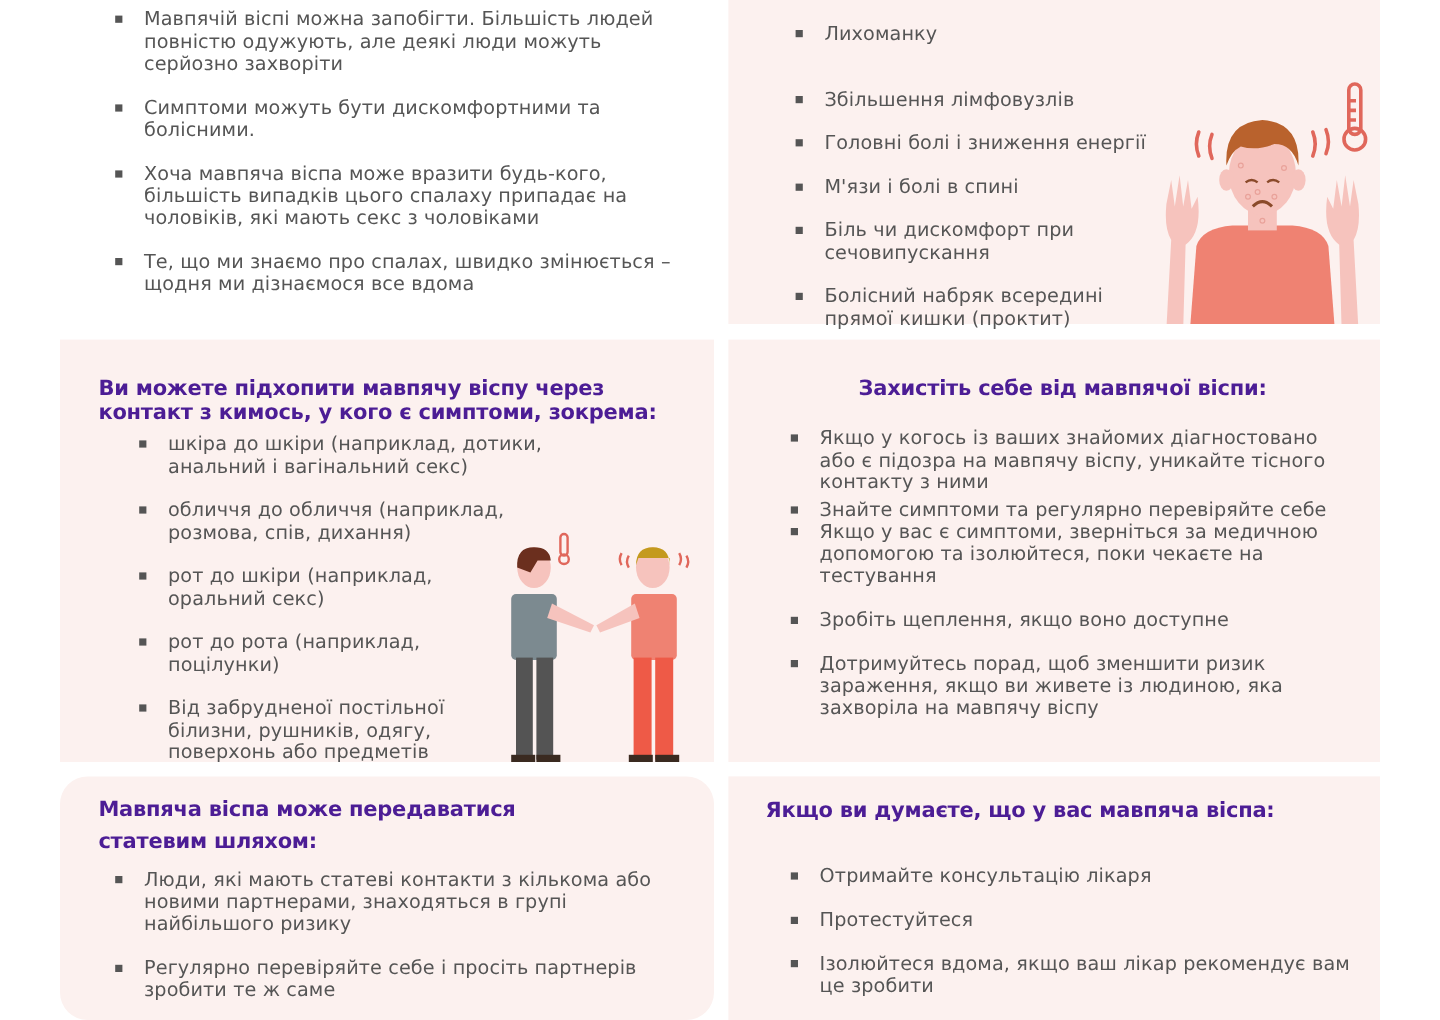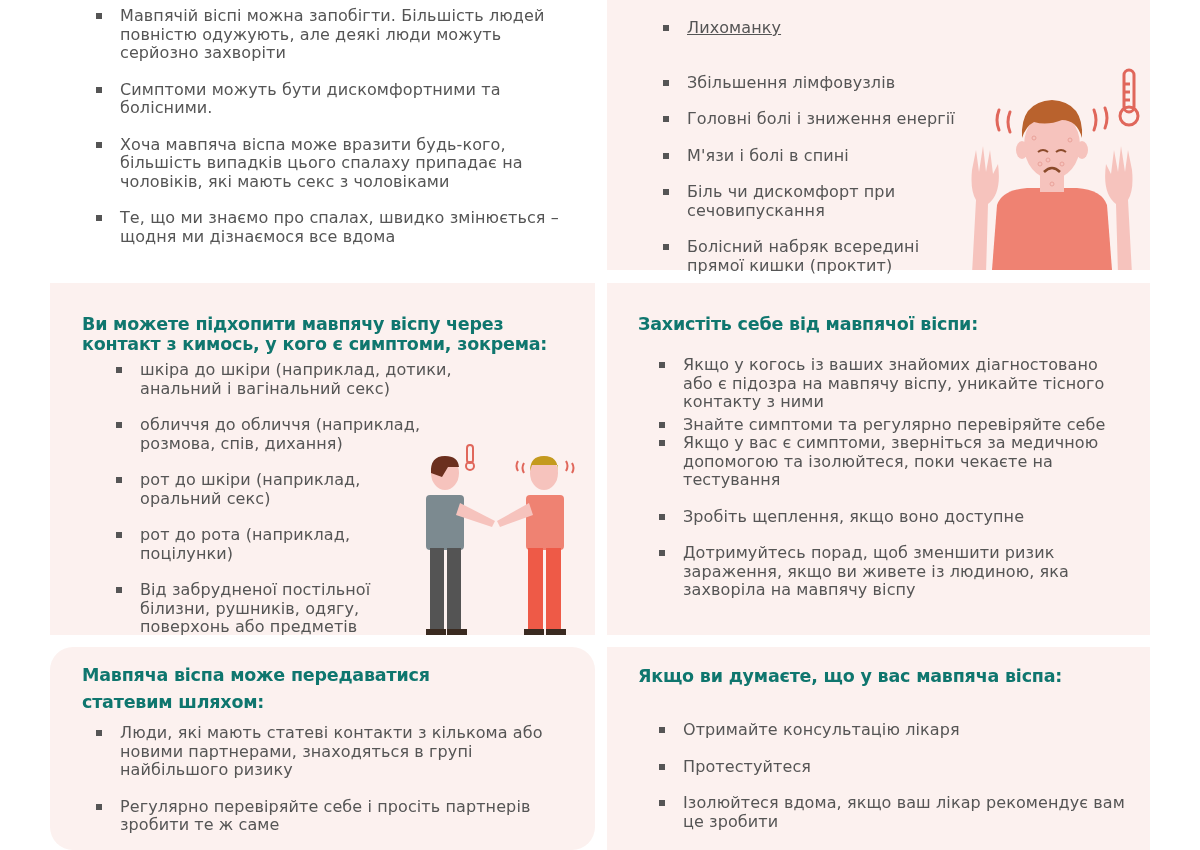--- a/index.html
+++ b/index.html
@@ -3,21 +3,21 @@
 <meta charset="utf-8">
 <style>
   html, body { margin: 0; padding: 0; }
   body {
     width: 1200px; height: 850px; overflow: hidden; background: #ffffff;
     font-family: "DejaVu Sans", sans-serif; color: #555555; position: relative;
   }
   .card { position: absolute; box-sizing: border-box; }
   .pink { background: #fcf1ef; }
   .title {
-    position: absolute; color: #0f766e; font-weight: bold; font-size: 17.5px;
+    position: absolute; color: #4c1d95; font-weight: bold; font-size: 17.5px;
     line-height: 20px; letter-spacing: -0.2px; margin: 0;
   }
   ul.bullets { list-style: none; margin: 0; padding: 0; position: absolute; }
   ul.bullets li {
     position: relative; font-size: 16px; line-height: 18.5px; padding-left: 26px;
     color: #555555; letter-spacing: 0.1px;
   }
   ul.bullets li::before {
     content: ""; position: absolute; left: 2px; top: 6px; width: 6px; height: 6px; background: #555;
   }
@@ -30,21 +30,21 @@
   <ul class="bullets" style="left:44px;top:7px;width:470px;">
     <li style="margin-bottom:18px;">Мавпячій віспі можна запобігти. Більшість людей повністю одужують, але деякі люди можуть серйозно захворіти</li>
     <li style="margin-bottom:18px;">Симптоми можуть бути дискомфортними та болісними.</li>
     <li style="margin-bottom:18px;">Хоча мавпяча віспа може вразити будь-кого, більшість випадків цього спалаху припадає на чоловіків, які мають секс з чоловіками</li>
     <li>Те, що ми знаємо про спалах, швидко змінюється – щодня ми дізнаємося все вдома</li>
   </ul>
 </div>
 
 <div class="card pink" style="left:607px;top:0;width:543px;height:270px;">
   <ul class="bullets" style="left:54px;top:19px;width:330px;">
-    <li style="margin-bottom:18px;text-decoration:underline;">Лихоманку</li>
+    <li style="margin-bottom:18px;">Лихоманку</li>
     <li style="margin-bottom:18px;margin-top:36px;">Збільшення лімфовузлів</li>
     <li style="margin-bottom:18px;">Головні болі і зниження енергії</li>
     <li style="margin-bottom:18px;">М'язи і болі в спині</li>
     <li style="margin-bottom:18px;width:250px;">Біль чи дискомфорт при сечовипускання</li>
     <li style="width:270px;">Болісний набряк всередині прямої кишки (проктит)</li>
   </ul>
   <svg class="illus" style="left:345px;top:60px;" width="200" height="210" viewBox="0 0 200 210">
 
     <g fill="none" stroke="#e0675b" stroke-width="3">
       <rect x="172" y="10" width="10" height="42" rx="5"></rect>
@@ -124,21 +124,21 @@
     <rect x="114" y="52" width="38" height="55" rx="4" fill="#ef8272"></rect>
     <rect x="116" y="105" width="15" height="85" fill="#ee5a47"></rect>
     <rect x="134" y="105" width="15" height="85" fill="#ee5a47"></rect>
     <rect x="112" y="186" width="20" height="6" fill="#3a2a20"></rect>
     <rect x="134" y="186" width="20" height="6" fill="#3a2a20"></rect>
     <path d="M117 60 l-32 18 l3 6 l33 -12 z" fill="#f6c3bd"></path>
   </svg>
 </div>
 
 <div class="card pink" style="left:607px;top:283px;width:543px;height:352px;">
-  <h2 class="title" style="left:31px;top:31px;width:495px;">Захистіть себе від мавпячої віспи:</h2>
+  <h2 class="title" style="left:31px;top:31px;width:495px;text-align:center;">Захистіть себе від мавпячої віспи:</h2>
   <ul class="bullets" style="left:50px;top:73px;width:470px;">
     <li style="margin-bottom:4px;">Якщо у когось із ваших знайомих діагностовано або є підозра на мавпячу віспу, уникайте тісного контакту з ними</li>
     <li style="margin-bottom:0;">Знайте симптоми та регулярно перевіряйте себе</li>
     <li style="margin-bottom:18px;">Якщо у вас є симптоми, зверніться за медичною допомогою та ізолюйтеся, поки чекаєте на тестування</li>
     <li style="margin-bottom:18px;">Зробіть щеплення, якщо воно доступне</li>
     <li>Дотримуйтесь порад, щоб зменшити ризик зараження, якщо ви живете із людиною, яка захворіла на мавпячу віспу</li>
   </ul>
 </div>
 
 <div class="card pink" style="left:50px;top:647px;width:545px;height:203px;border-radius:23px;">

